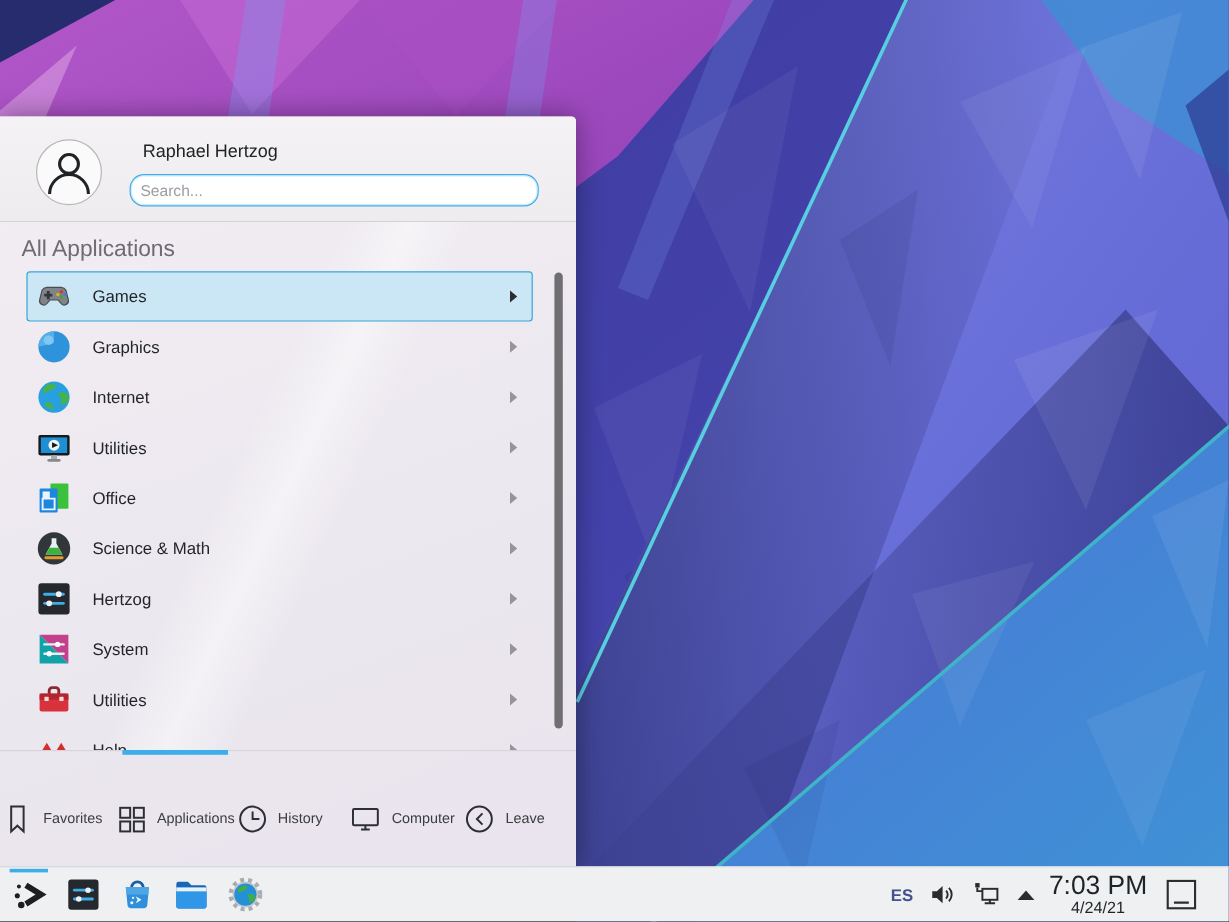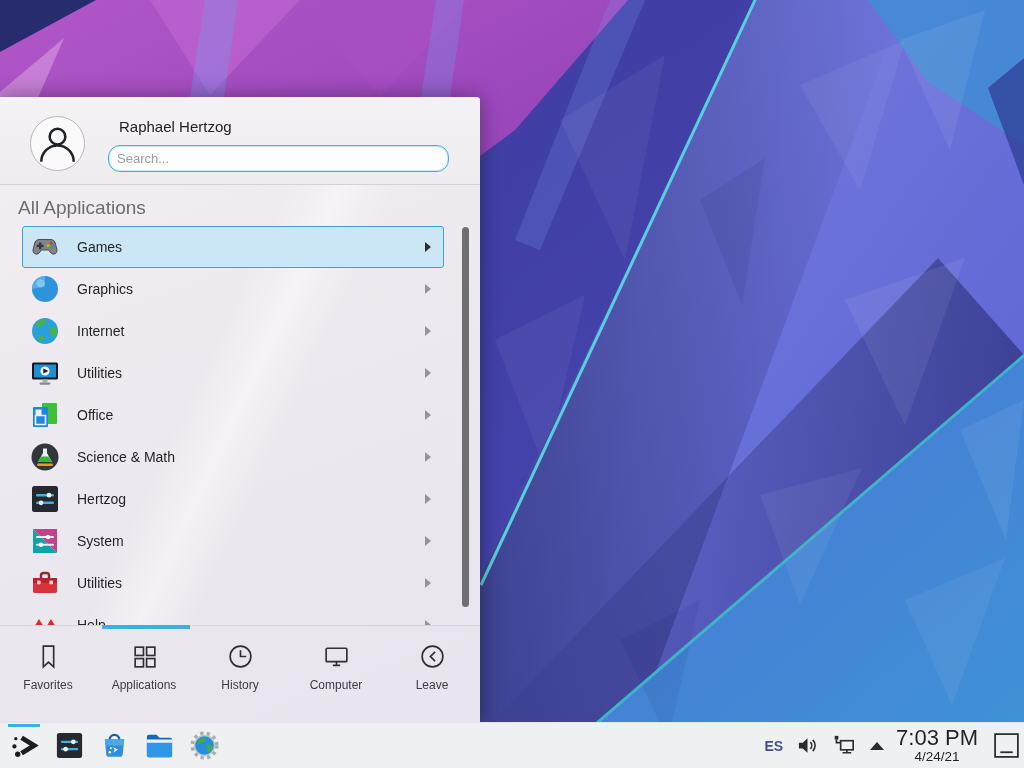--- a/index.html
+++ b/index.html
@@ -47,29 +47,29 @@
   .menu-row .cat-icon svg{width:32px;height:32px;}
   .menu-row .label{margin-left:16px;font-size:14px;color:#232629;}
   .caret-right{margin-left:auto;width:0;height:0;
     border-left:6px solid #96949a;border-top:5px solid transparent;border-bottom:5px solid transparent;}
   .menu-row.active .caret-right{border-left-color:#2b2d30;}
   .v-scrollbar{position:absolute;right:11px;top:42px;width:7px;height:380px;border-radius:4px;background:#6f6f71;}
 
   .popup-footer{position:relative;height:97px;flex:0 0 auto;border-top:1px solid #d8d4da;}
   .tab-indicator{position:absolute;left:102px;top:-1px;width:88px;height:4px;background:#3daee9;}
   .tabs{display:flex;height:100%;padding-top:16px;}
-  .tab{flex:1;display:flex;flex-direction:column;align-items:center;gap:7px;cursor:default;}
+  .tab{flex:1;display:flex;flex-direction:row;align-items:center;gap:7px;cursor:default;}
   .tab svg{width:29px;height:29px;stroke:#2c2f33;fill:none;stroke-width:1.6;}
   .tab .tab-label{font-size:12px;color:#3b3d40;}
 
   
   .panel{
     position:absolute;left:0;bottom:0;width:1024px;height:46px;
     background:#eef0f1;border-top:1px solid #e2e4e5;
-    display:flex;align-items:center;padding:0 0 0 2px;
+    display:flex;align-items:center;padding:0 22px 0 2px;
   }
   .task-icon{position:relative;width:45px;height:46px;display:flex;align-items:center;justify-content:center;cursor:default;}
   .task-icon svg{width:31px;height:31px;}
   .active-bar{position:absolute;left:6px;right:7px;top:1px;height:3px;background:#3daee9;}
   .panel-spacer{flex:1;}
   .tray{display:flex;align-items:center;gap:13px;margin-right:12px;}
   .kbd-layout{font-size:14px;font-weight:bold;color:#44518c;}
   .tray svg{display:block;}
   .caret-up{width:0;height:0;border-left:7px solid transparent;border-right:7px solid transparent;border-bottom:8px solid #2a2d30;}
   .clock{text-align:center;line-height:1.02;margin-right:12px;color:#1f2327;cursor:default;}

